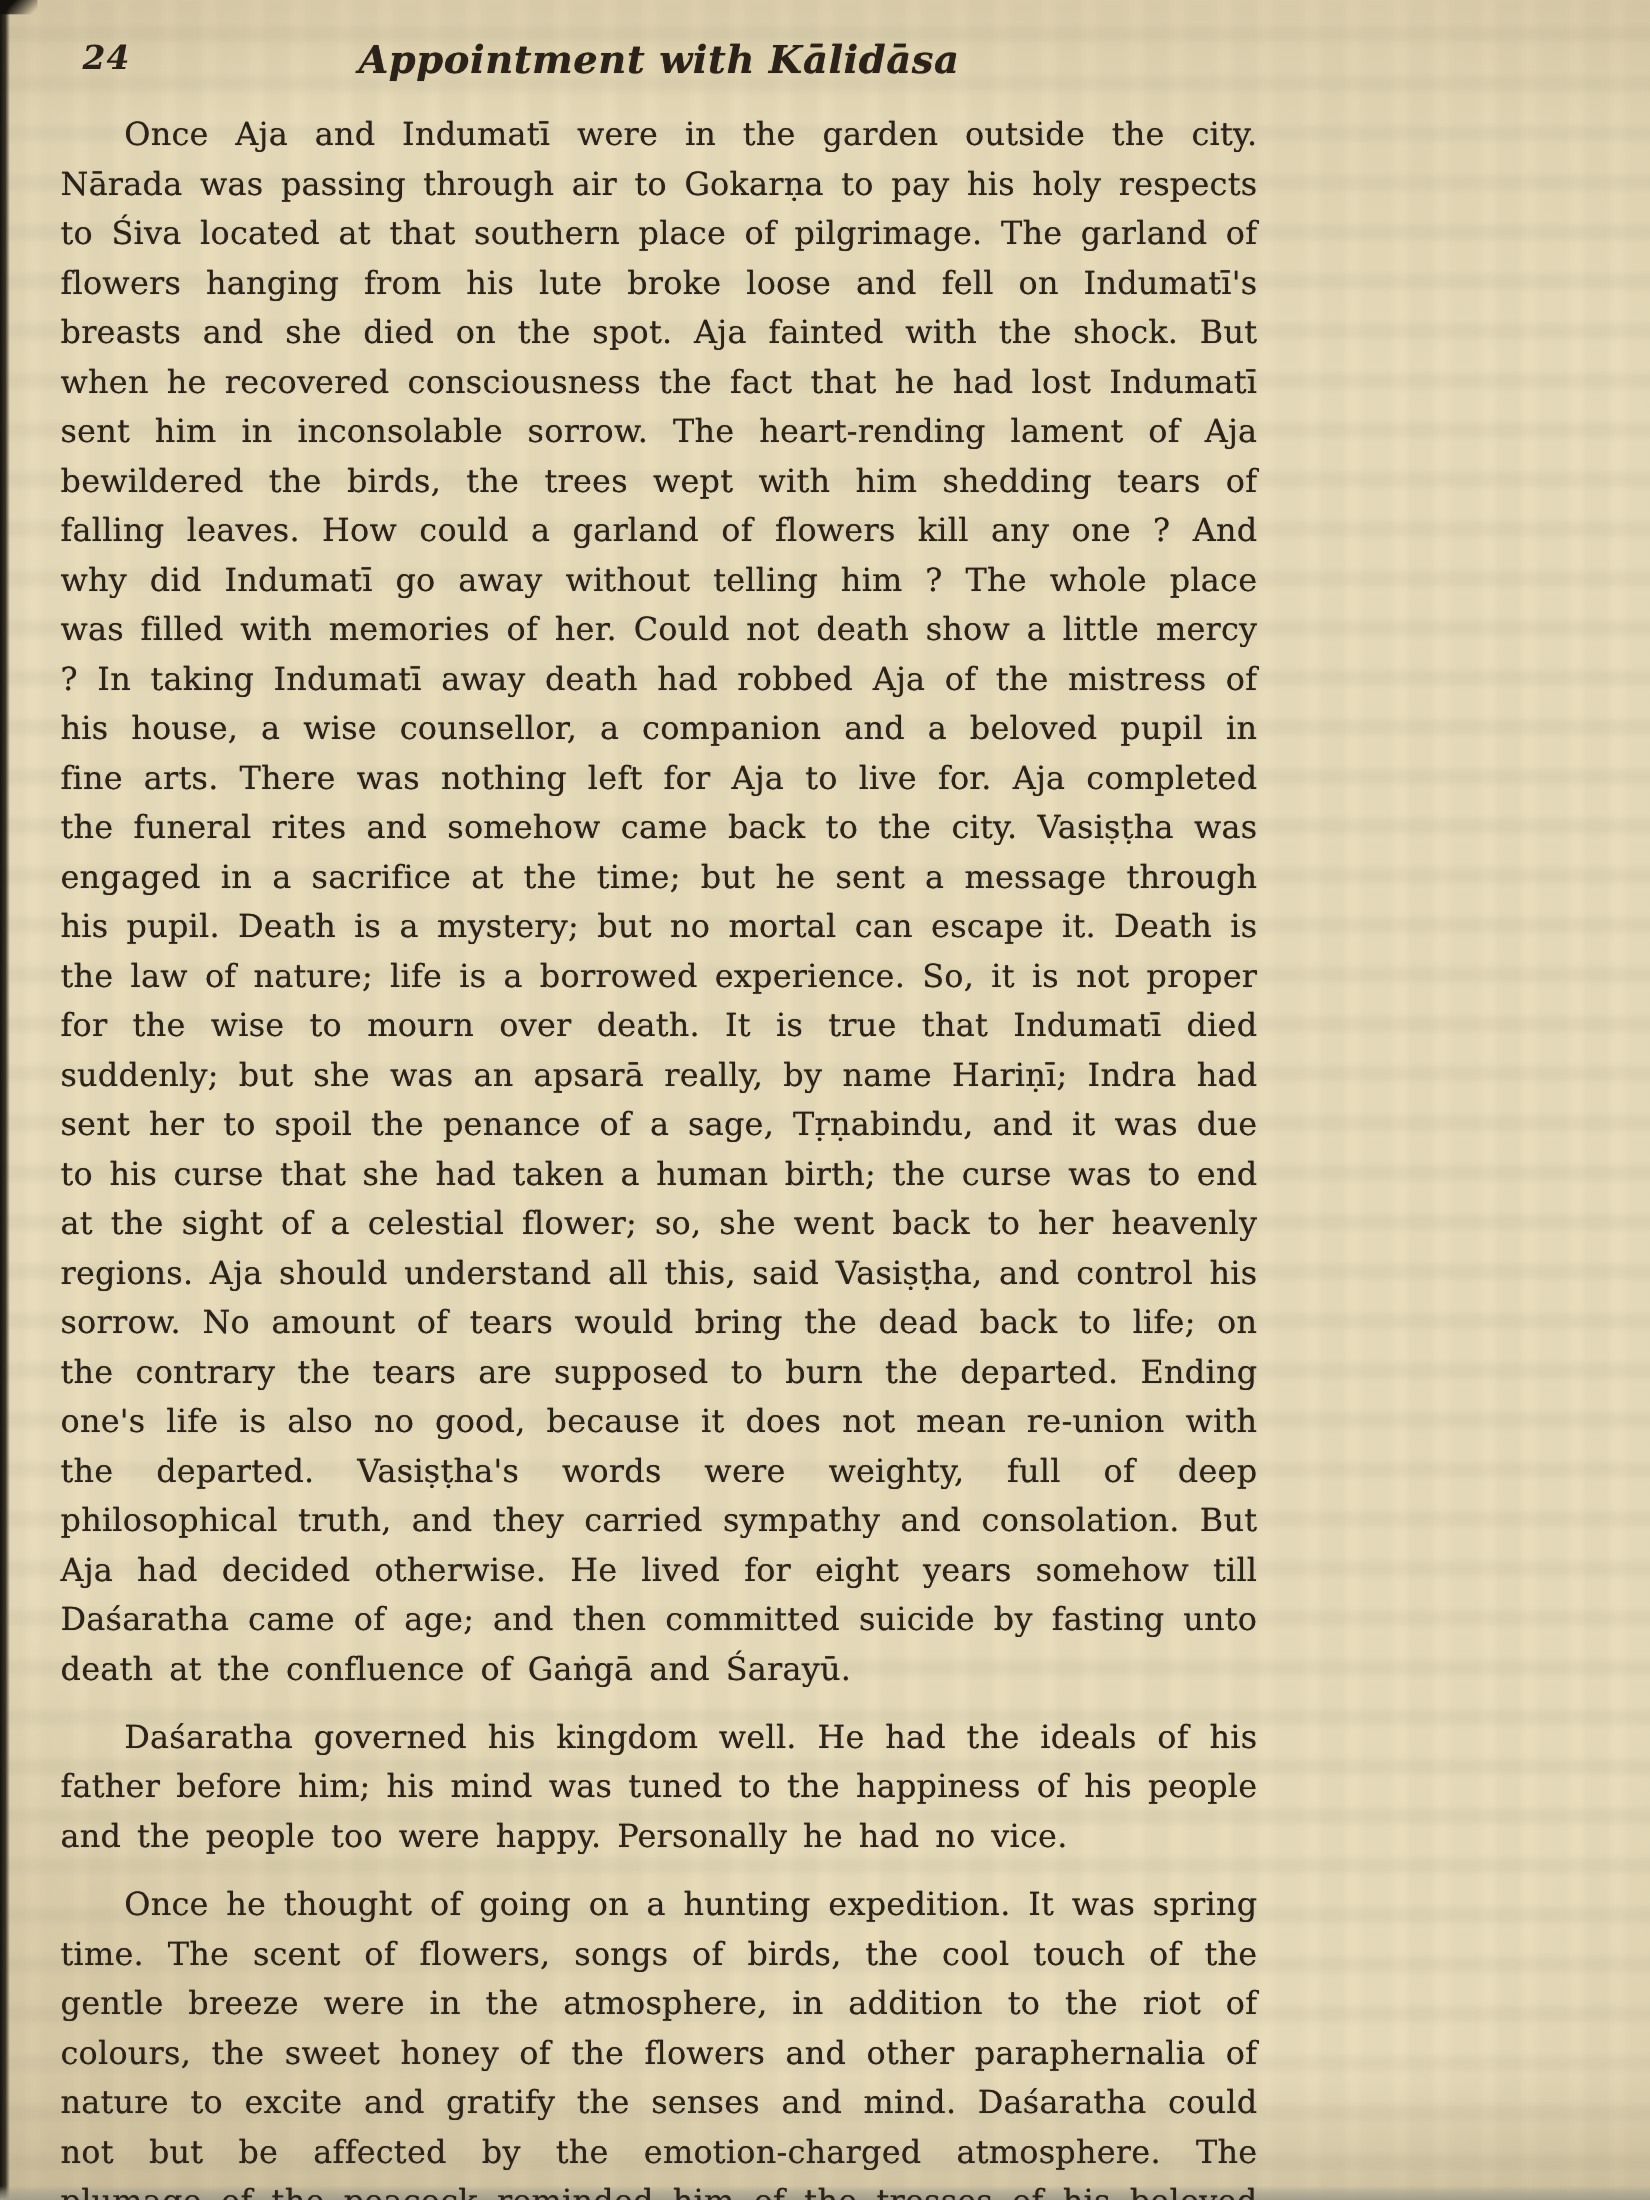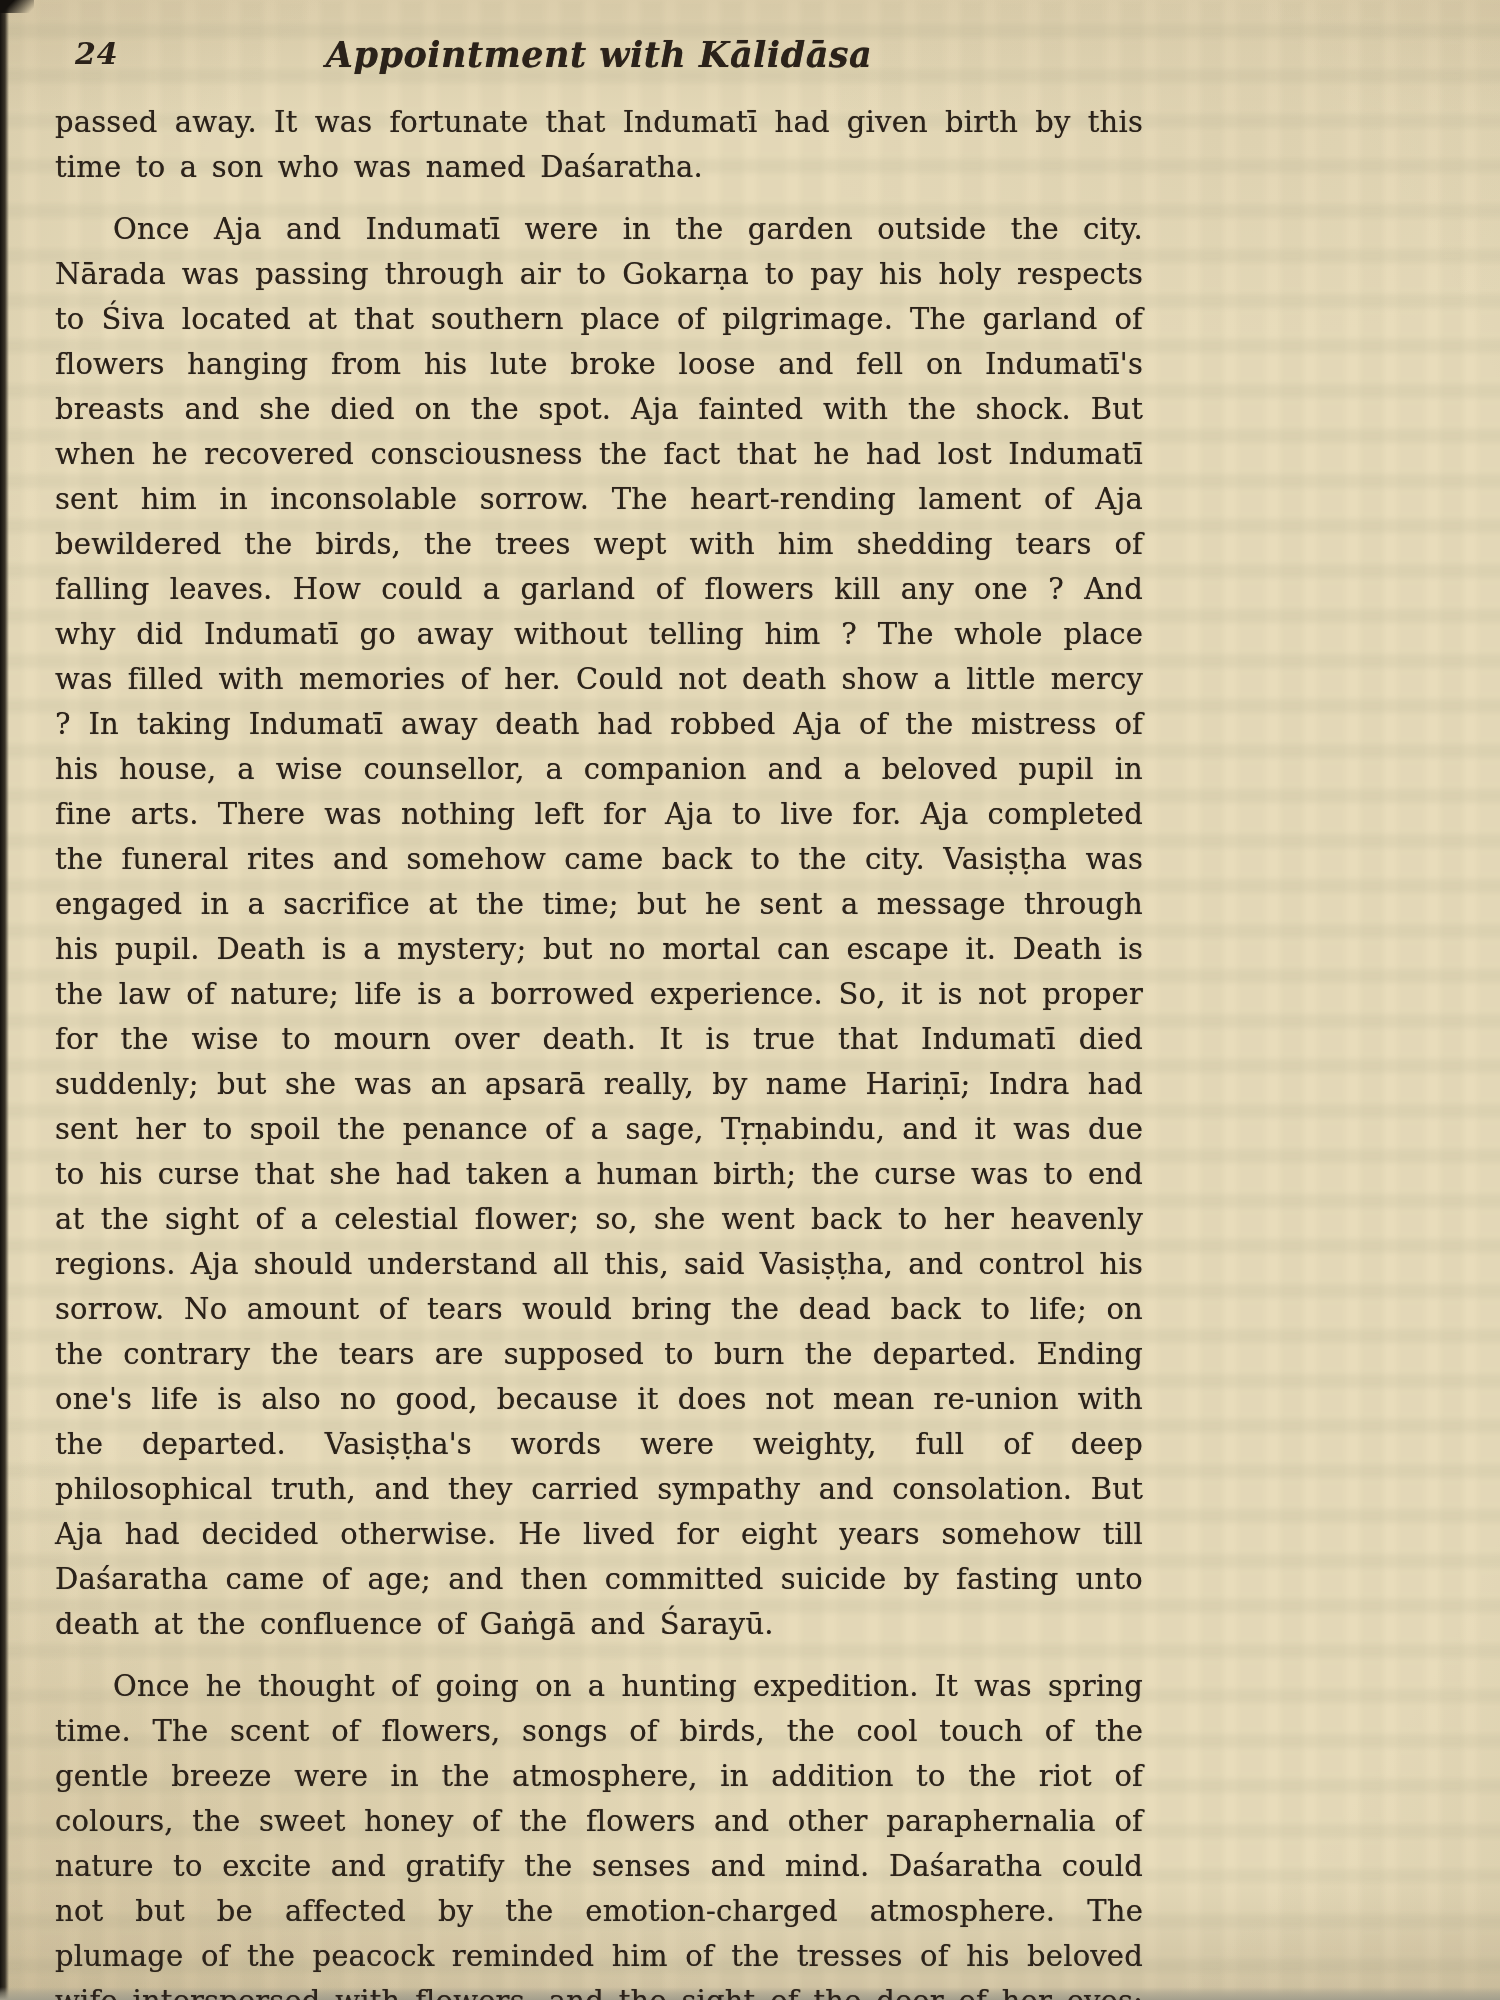--- a/index.html
+++ b/index.html
@@ -122,18 +122,18 @@
   <div class="edge-right"></div>
   <div class="edge-bottom"></div>
   <div class="corner-mark"></div>
 
   <header class="page-header">
     <span class="page-number">24</span>
     <span class="header-title">Appointment with Kālidāsa</span>
   </header>
 
   <main class="text-block">
-    <p class="para no-indent">passed away. It was fortunate that Indumatī had given birth by this time to a son who was named Daśaratha.</p>
     <p class="para">Once Aja and Indumatī were in the garden outside the city. Nārada was passing through air to Gokarṇa to pay his holy respects to Śiva located at that southern place of pilgrimage. The garland of flowers hanging from his lute broke loose and fell on Indumatī's breasts and she died on the spot. Aja fainted with the shock. But when he recovered consciousness the fact that he had lost Indumatī sent him in inconsolable sorrow. The heart-rending lament of Aja bewildered the birds, the trees wept with him shedding tears of falling leaves. How could a garland of flowers kill any one ? And why did Indumatī go away without telling him ? The whole place was filled with memories of her. Could not death show a little mercy ? In taking Indumatī away death had robbed Aja of the mistress of his house, a wise counsellor, a companion and a beloved pupil in fine arts. There was nothing left for Aja to live for. Aja completed the funeral rites and somehow came back to the city. Vasiṣṭha was engaged in a sacrifice at the time; but he sent a message through his pupil. Death is a mystery; but no mortal can escape it. Death is the law of nature; life is a borrowed experience. So, it is not proper for the wise to mourn over death. It is true that Indumatī died suddenly; but she was an apsarā really, by name Hariṇī; Indra had sent her to spoil the penance of a sage, Tṛṇabindu, and it was due to his curse that she had taken a human birth; the curse was to end at the sight of a celestial flower; so, she went back to her heavenly regions. Aja should understand all this, said Vasiṣṭha, and control his sorrow. No amount of tears would bring the dead back to life; on the contrary the tears are supposed to burn the departed. Ending one's life is also no good, because it does not mean re-union with the departed. Vasiṣṭha's words were weighty, full of deep philosophical truth, and they carried sympathy and consolation. But Aja had decided otherwise. He lived for eight years somehow till Daśaratha came of age; and then committed suicide by fasting unto death at the confluence of Gaṅgā and Śarayū.</p>
+    <p class="para">Daśaratha governed his kingdom well. He had the ideals of his father before him; his mind was tuned to the happiness of his people and the people too were happy. Personally he had no vice.</p>
     <p class="para">Once he thought of going on a hunting expedition. It was spring time. The scent of flowers, songs of birds, the cool touch of the gentle breeze were in the atmosphere, in addition to the riot of colours, the sweet honey of the flowers and other paraphernalia of nature to excite and gratify the senses and mind. Daśaratha could not but be affected by the emotion-charged atmosphere. The plumage of the peacock reminded him of the tresses of his beloved wife interspersed with flowers, and the sight of the deer of her eyes; he could not use his arrows against them. But he hunted and killed wild boar, rhino and tiger. With night-fall he encamped in the wood. In the early hours of the morning he thought he heard an elephant</p>
   </main>
 
 </div>
 
 </body></html>

